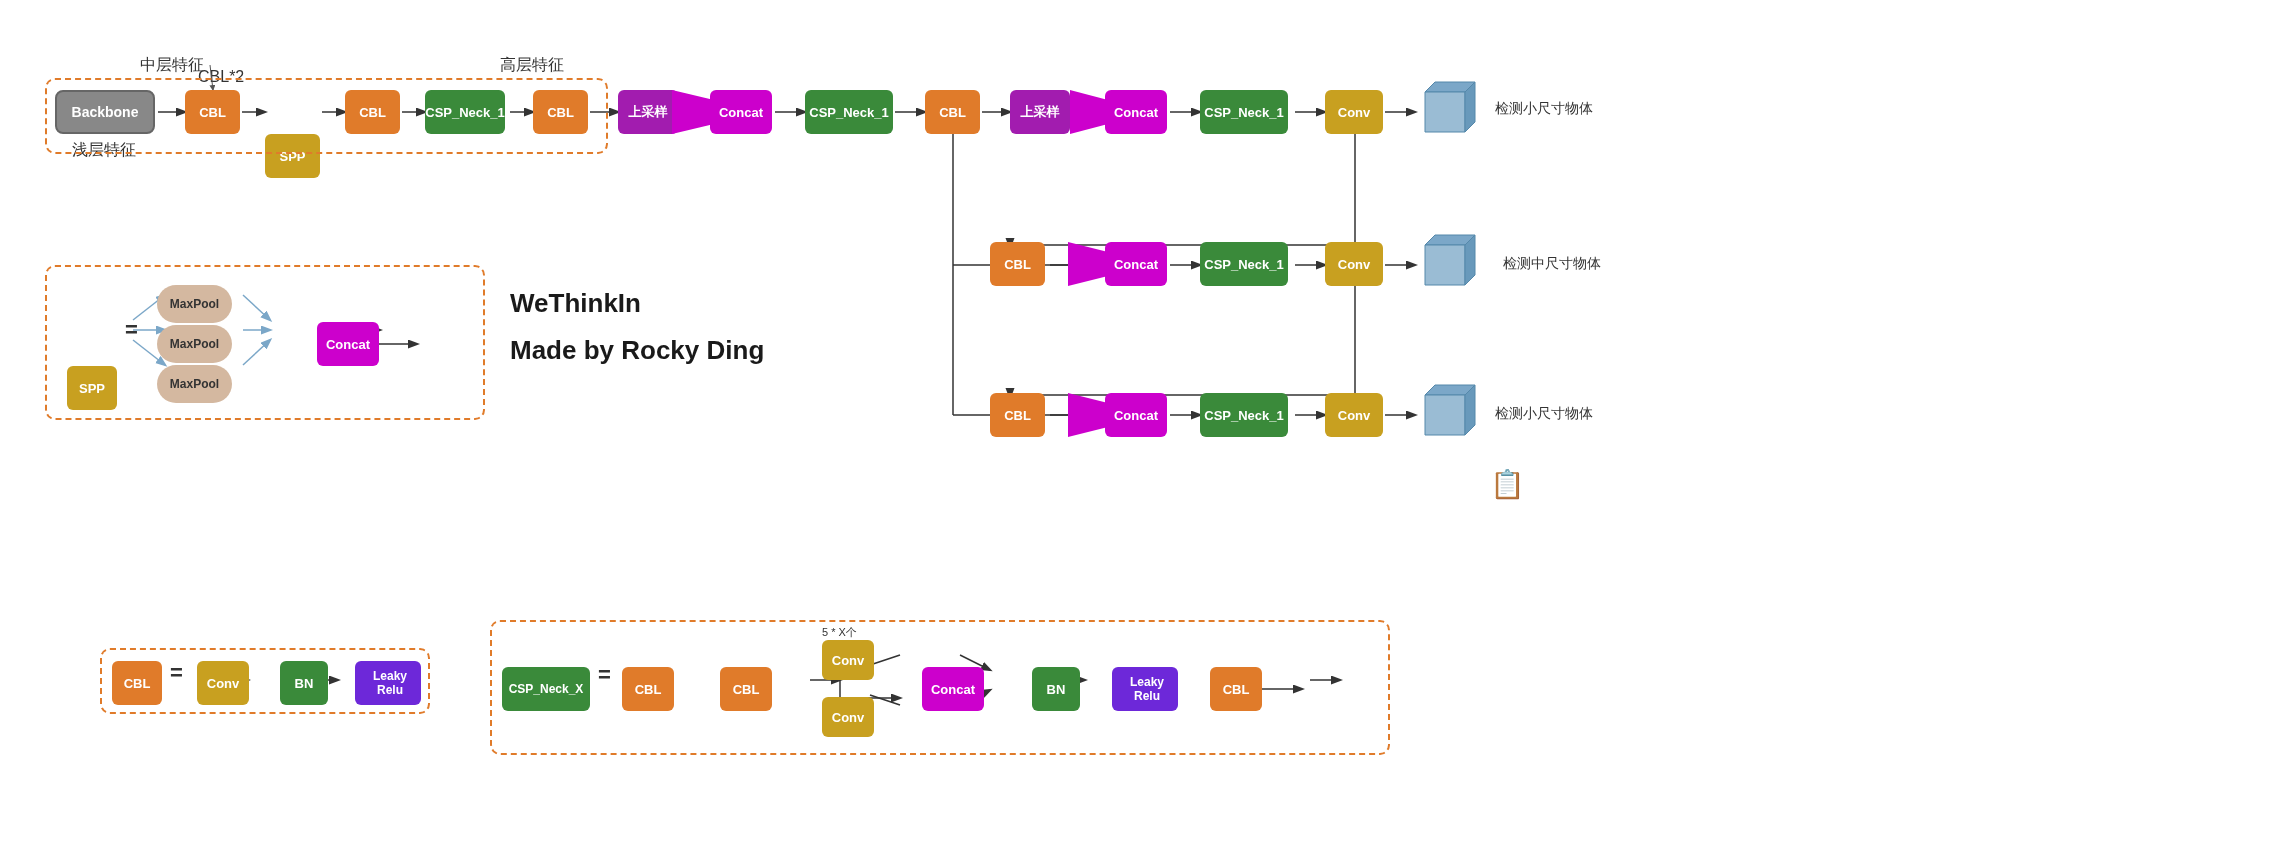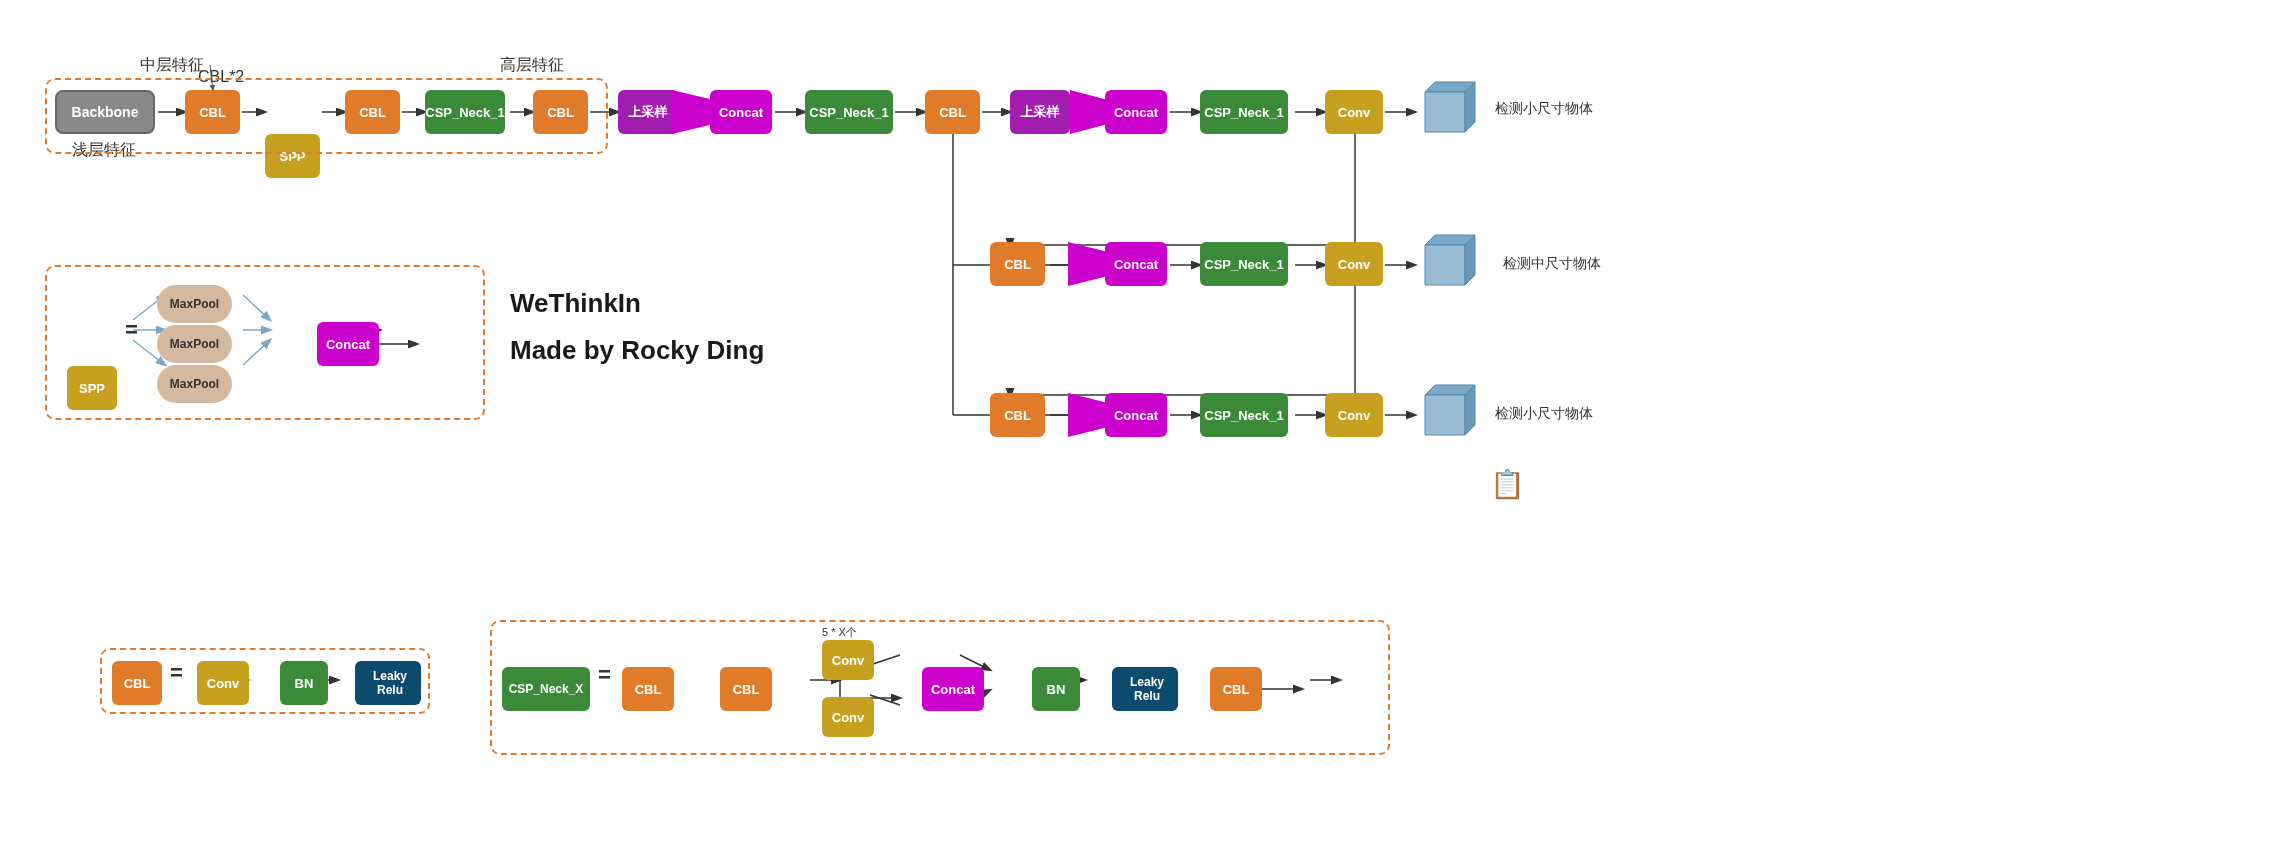--- a/index.html
+++ b/index.html
@@ -38,21 +38,21 @@
       border-radius: 8px;
       font-size: 14px;
       width: 100px;
       height: 44px;
     }
     .block-cbl { background: #E07B2A; }
     .block-spp { background: #C8A020; margin-top: 44px; }
     .block-csp-neck { background: #3A8A3A; }
     .block-conv { background: #C8A020; }
     .block-bn { background: #3A8A3A; }
-    .block-leaky { background: #0c4a6e; padding-left: 12px; }
+    .block-leaky { background: #6d28d9; padding-left: 12px; }
     .block-upsample { background: #a21caf; color: #fff; }
     .block-concat { background: #CC00CC; color: #fff; }
     .block-maxpool { background: #D4B8A0; color: #333; }
 
     
     svg.arrows {
       position: absolute;
       top: 0;
       left: 0;
       width: 2276px;

